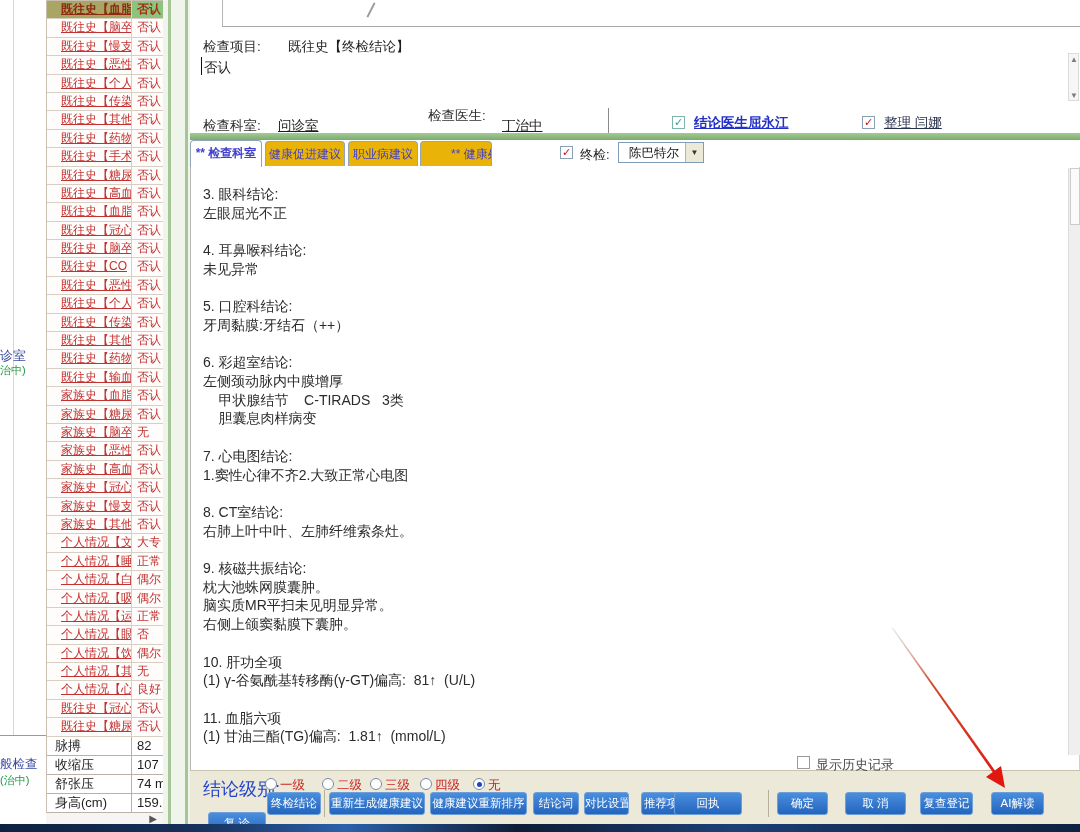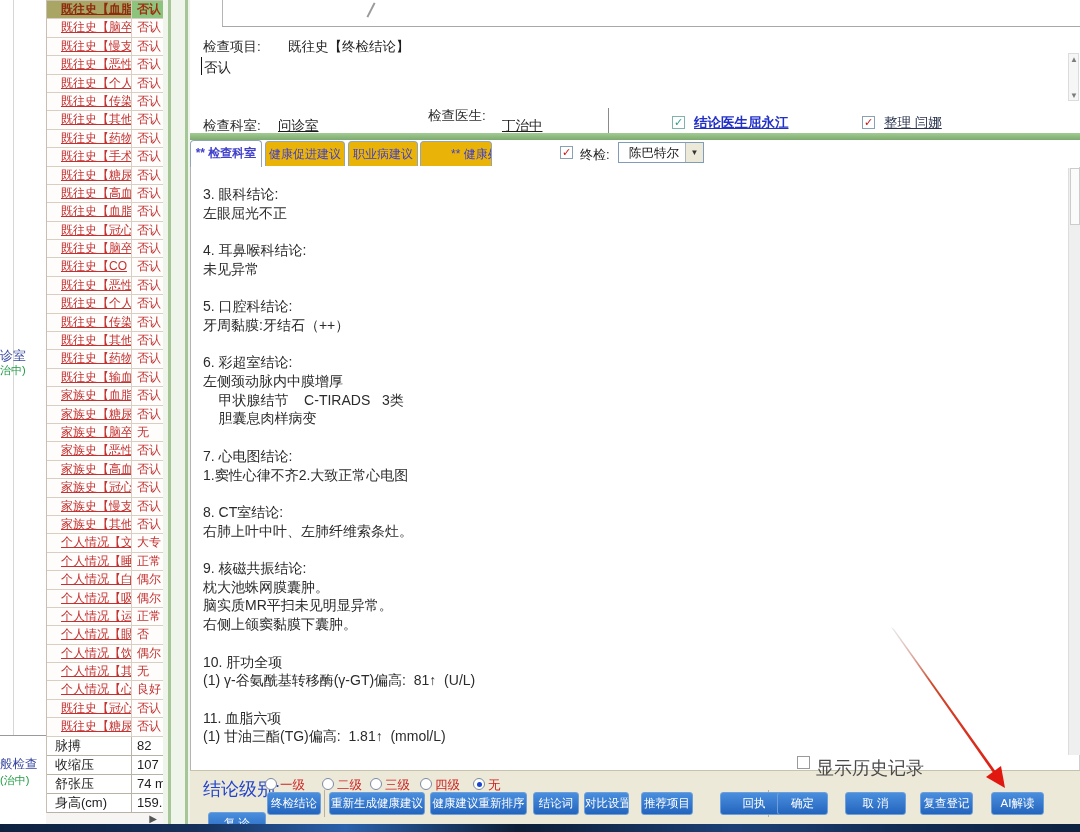--- a/index.html
+++ b/index.html
@@ -70,21 +70,21 @@
   
   #content-panel{left:0;top:167px;width:890px;height:603px;box-sizing:border-box;background:#fff;
                  border-left:1px solid #b5b5b5;border-right:1px solid #cfcfcf;}
   #content-text{left:13px;top:185px;width:700px;font-size:14px;line-height:18.7px;color:#2b2b2b;white-space:pre;}
   #vscroll{left:878px;top:168px;width:12px;height:587px;background:#efefef;border-left:1px solid #dddddd;box-sizing:border-box;}
   #vscroll .thumb{position:absolute;left:1px;top:0;width:10px;height:57px;background:#fbfbfb;border:1px solid #cccccc;box-sizing:border-box;}
   #watermark{left:350px;top:533px;width:540px;font-size:63px;font-weight:bold;letter-spacing:3px;color:#f8f8f8;z-index:5;white-space:nowrap;
              text-shadow:2px 3px 2px #bcbcbc, 4px 5px 7px rgba(160,160,160,0.55), -1px -1px 1px #e8e8e8;}
   #history-row{left:607px;top:756px;height:15px;z-index:6;}
   #history-row .cbox{position:absolute;left:0;top:0;border-color:#9a9a9a;}
-  #history-row .lbl{position:absolute;left:19px;top:0;font-size:18px;color:#4a4a4a;white-space:nowrap;}
+  #history-row .lbl{position:absolute;left:19px;top:0;font-size:13px;color:#4a4a4a;white-space:nowrap;}
 
   
   #toolbar{left:0;top:770px;width:890px;height:54px;background:#ece9d8;border-top:1px solid #c6c2ae;box-sizing:border-box;}
   #level-label{left:13px;top:777px;font-size:18px;color:#2244cc;white-space:nowrap;}
   .radio{position:absolute;width:12px;height:12px;border-radius:50%;background:#fff;border:1px solid #7b8aa0;box-sizing:border-box;}
   .radio .dot{position:absolute;left:2.5px;top:2.5px;width:5px;height:5px;border-radius:50%;background:#1a46c8;}
   .radio-lbl{position:absolute;font-size:12.5px;color:#cc2222;white-space:nowrap;}
   .tbtn{position:absolute;top:792px;height:23px;box-sizing:border-box;border:1px solid #6f9fd8;border-radius:3px;
         background:linear-gradient(#4a8ede,#2365bd);color:#fff;font-size:11.5px;text-align:center;line-height:21px;
         white-space:nowrap;overflow:hidden;padding:0;font-family:inherit;cursor:pointer;}
@@ -397,21 +397,21 @@
     <div class="abs tb-sep" style="left:134px;"></div>
     <div class="abs tb-sep" style="left:578px;"></div>
     <div class="abs" id="button-zone">
         <button class="tbtn" style="left: 18px; width: 58px; margin-top: 20px;">复 诊</button>
         <button class="tbtn" style="left: 77px; width: 54px;">终检结论</button>
         <button class="tbtn" style="left: 139px; width: 96px;">重新生成健康建议</button>
         <button class="tbtn" style="left: 240px; width: 97px;">健康建议重新排序</button>
         <button class="tbtn" style="left: 343px; width: 46px;">结论词</button>
         <button class="tbtn" style="left: 394px; width: 45px;">对比设置</button>
         <button class="tbtn" style="left: 451px; width: 52px;">推荐项目</button>
-        <button class="tbtn" style="left: 484px; width: 68px; margin-left: 46px;">回执</button>
+        <button class="tbtn" style="left: 484px; width: 68px;">回执</button>
         <button class="tbtn" style="left: 587px; width: 51px;">确定</button>
         <button class="tbtn" style="left: 655px; width: 61px;">取 消</button>
         <button class="tbtn" style="left: 730px; width: 53px;">复查登记</button>
         <button class="tbtn" style="left: 801px; width: 53px;">AI解读</button>
       </div>
   </div>
 
   <div class="abs" id="taskbar"></div>
 
   <svg class="abs" id="arrow-svg" viewBox="0 0 190 205">

